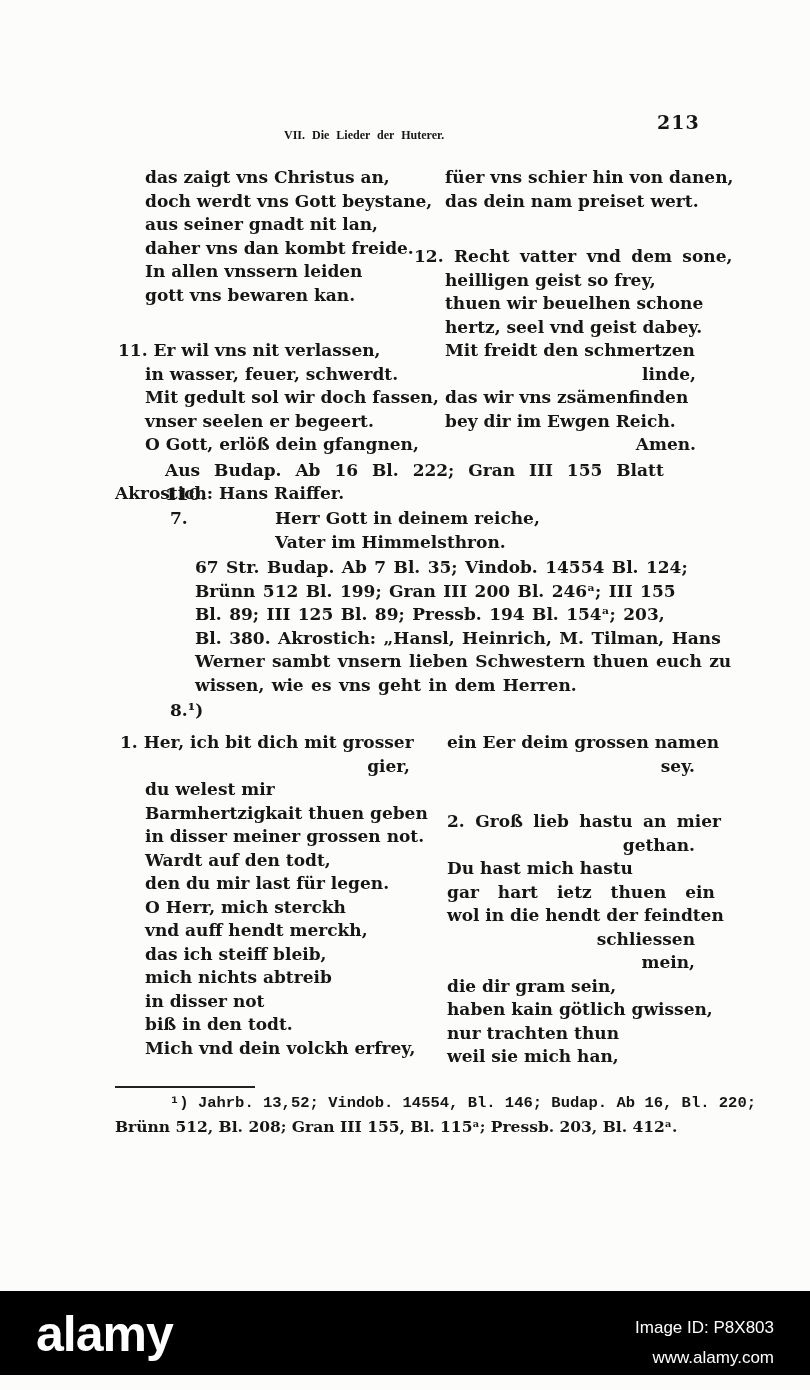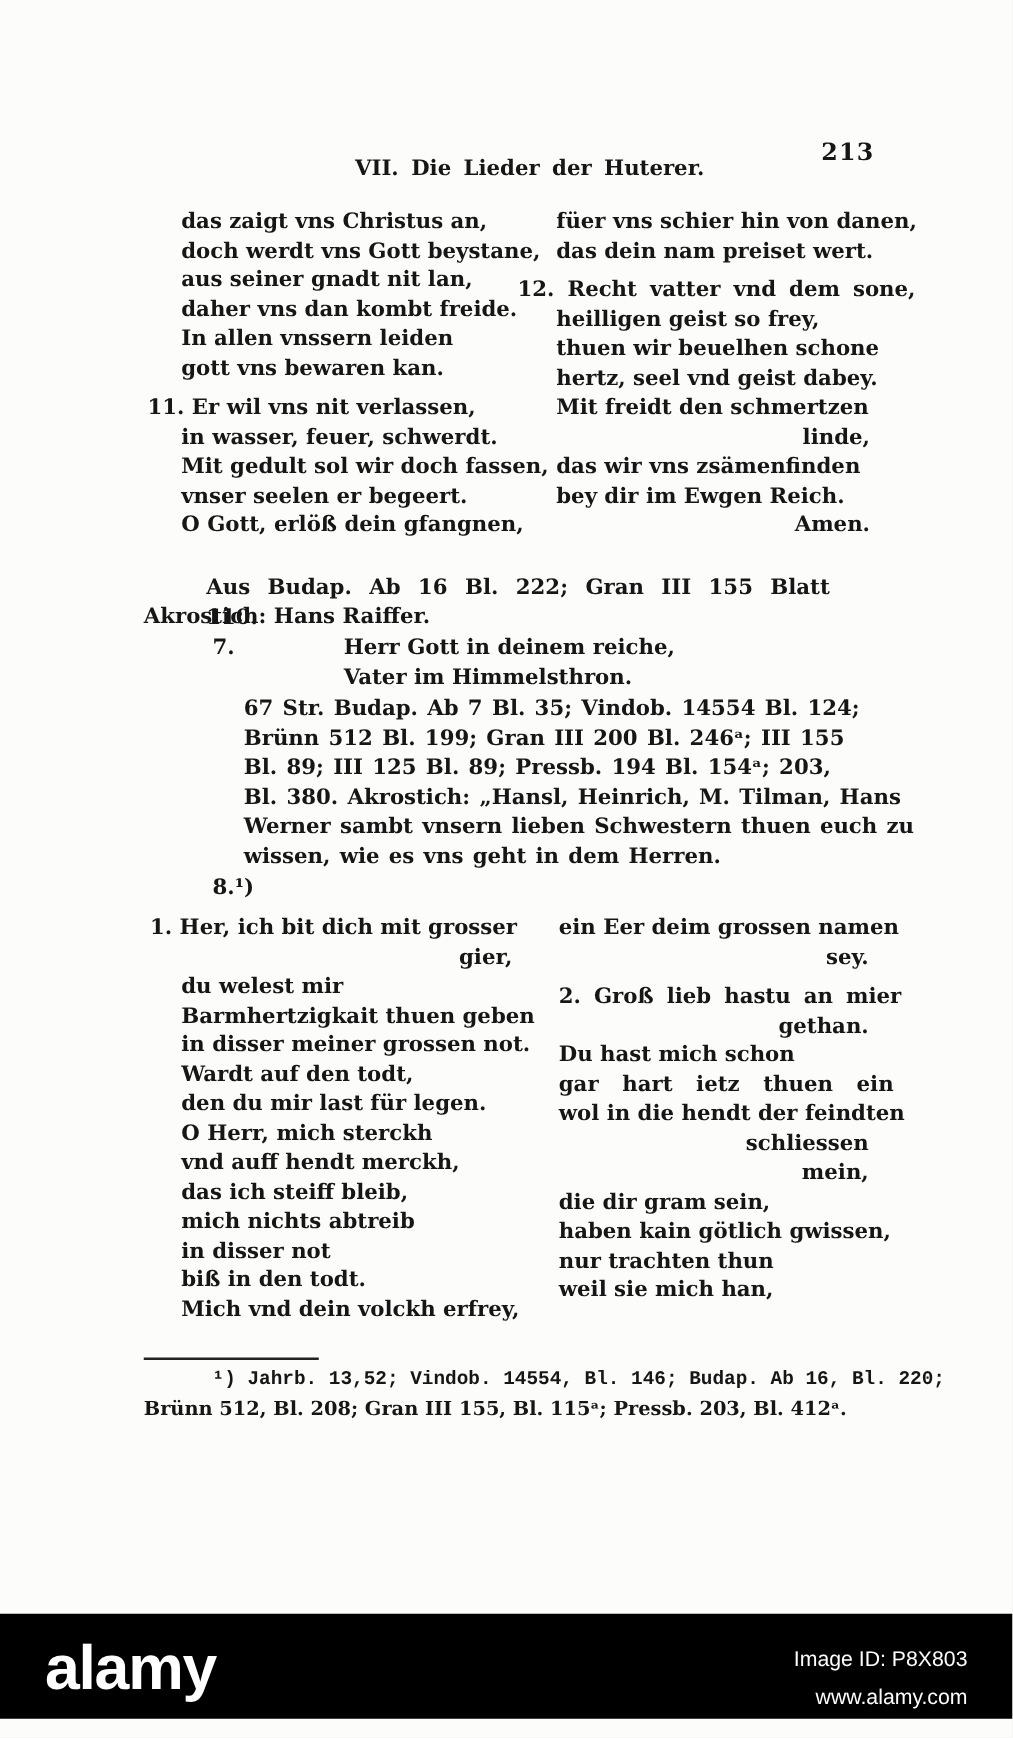--- a/index.html
+++ b/index.html
@@ -9,32 +9,32 @@
     background:#e9e9e7;
   }
   #canvas{
     position:relative;width:810px;height:1390px;
     background:#fcfcfb;overflow:hidden;
   }
   .abs{position:absolute;}
   .txt{color:#161616;font-weight:700;font-size:17px;line-height:23.5px;}
   .pline{white-space:nowrap;}
   .ln-r{text-align:right;}
-  .ln-g{margin-top:8px;}
+  .ln-g{margin-top:32px;}
   .ln-w{word-spacing:13px;}
   .ln-w2{word-spacing:4.5px;}
   .ln-ind{text-indent:55px;font-family:Liberation Mono, monospace;}
   .hang-27 .pline{padding-left:27px;}
   .hang-27 .pline.ln-n{padding-left:0;}
   .hang-31 .pline{padding-left:31px;}
   .hang-31 .pline.ln-n{padding-left:0;}
   .hang-25 .pline{padding-left:25px;}
   .hang-25 .pline.ln-n{padding-left:0;}
 
-  #header-title{left:284px;top:124px;word-spacing:4px;font-size:17px;}
+  #header-title{left:284px;top:124px;word-spacing:4px;font-size:12px;font-family:Liberation Serif, serif;}
   #page-number{left:657px;top:111px;font-size:19px;letter-spacing:1px;}
 
   #s1-left{left:118px;top:166px;width:292px;}
   #s1-right{left:414px;top:166px;width:282px;}
 
   #source-line{left:165px;top:459px;width:530px;word-spacing:8px;}
   #akrostich-line{left:115px;top:482px;}
   #song7-number{left:170px;top:507px;}
   #song7-title{left:275px;top:507px;width:300px;}
   #refs7{left:195px;top:556px;width:502px;word-spacing:1.5px;}
@@ -130,21 +130,21 @@
       <div class="pline">mich nichts abtreib</div>
       <div class="pline">in disser not</div>
       <div class="pline">biß in den todt.</div>
       <div class="pline">Mich vnd dein volckh erfrey,</div>
     </div>
   <div id="s2-right" class="abs txt">
       <div class="pline">ein Eer deim grossen namen</div>
       <div class="pline ln-r">sey.</div>
       <div class="pline ln-g ln-w2">2. Groß lieb hastu an mier</div>
       <div class="pline ln-r">gethan.</div>
-      <div class="pline">Du hast mich schon</div>
+      <div class="pline">Du hast mich hastu</div>
       <div class="pline ln-w">gar hart ietz thuen ein</div>
       <div class="pline">wol in die hendt der feindten</div>
       <div class="pline ln-r">schliessen</div>
       <div class="pline ln-r">mein,</div>
       <div class="pline">die dir gram sein,</div>
       <div class="pline">haben kain götlich gwissen,</div>
       <div class="pline">nur trachten thun</div>
       <div class="pline">weil sie mich han,</div>
     </div>
 

